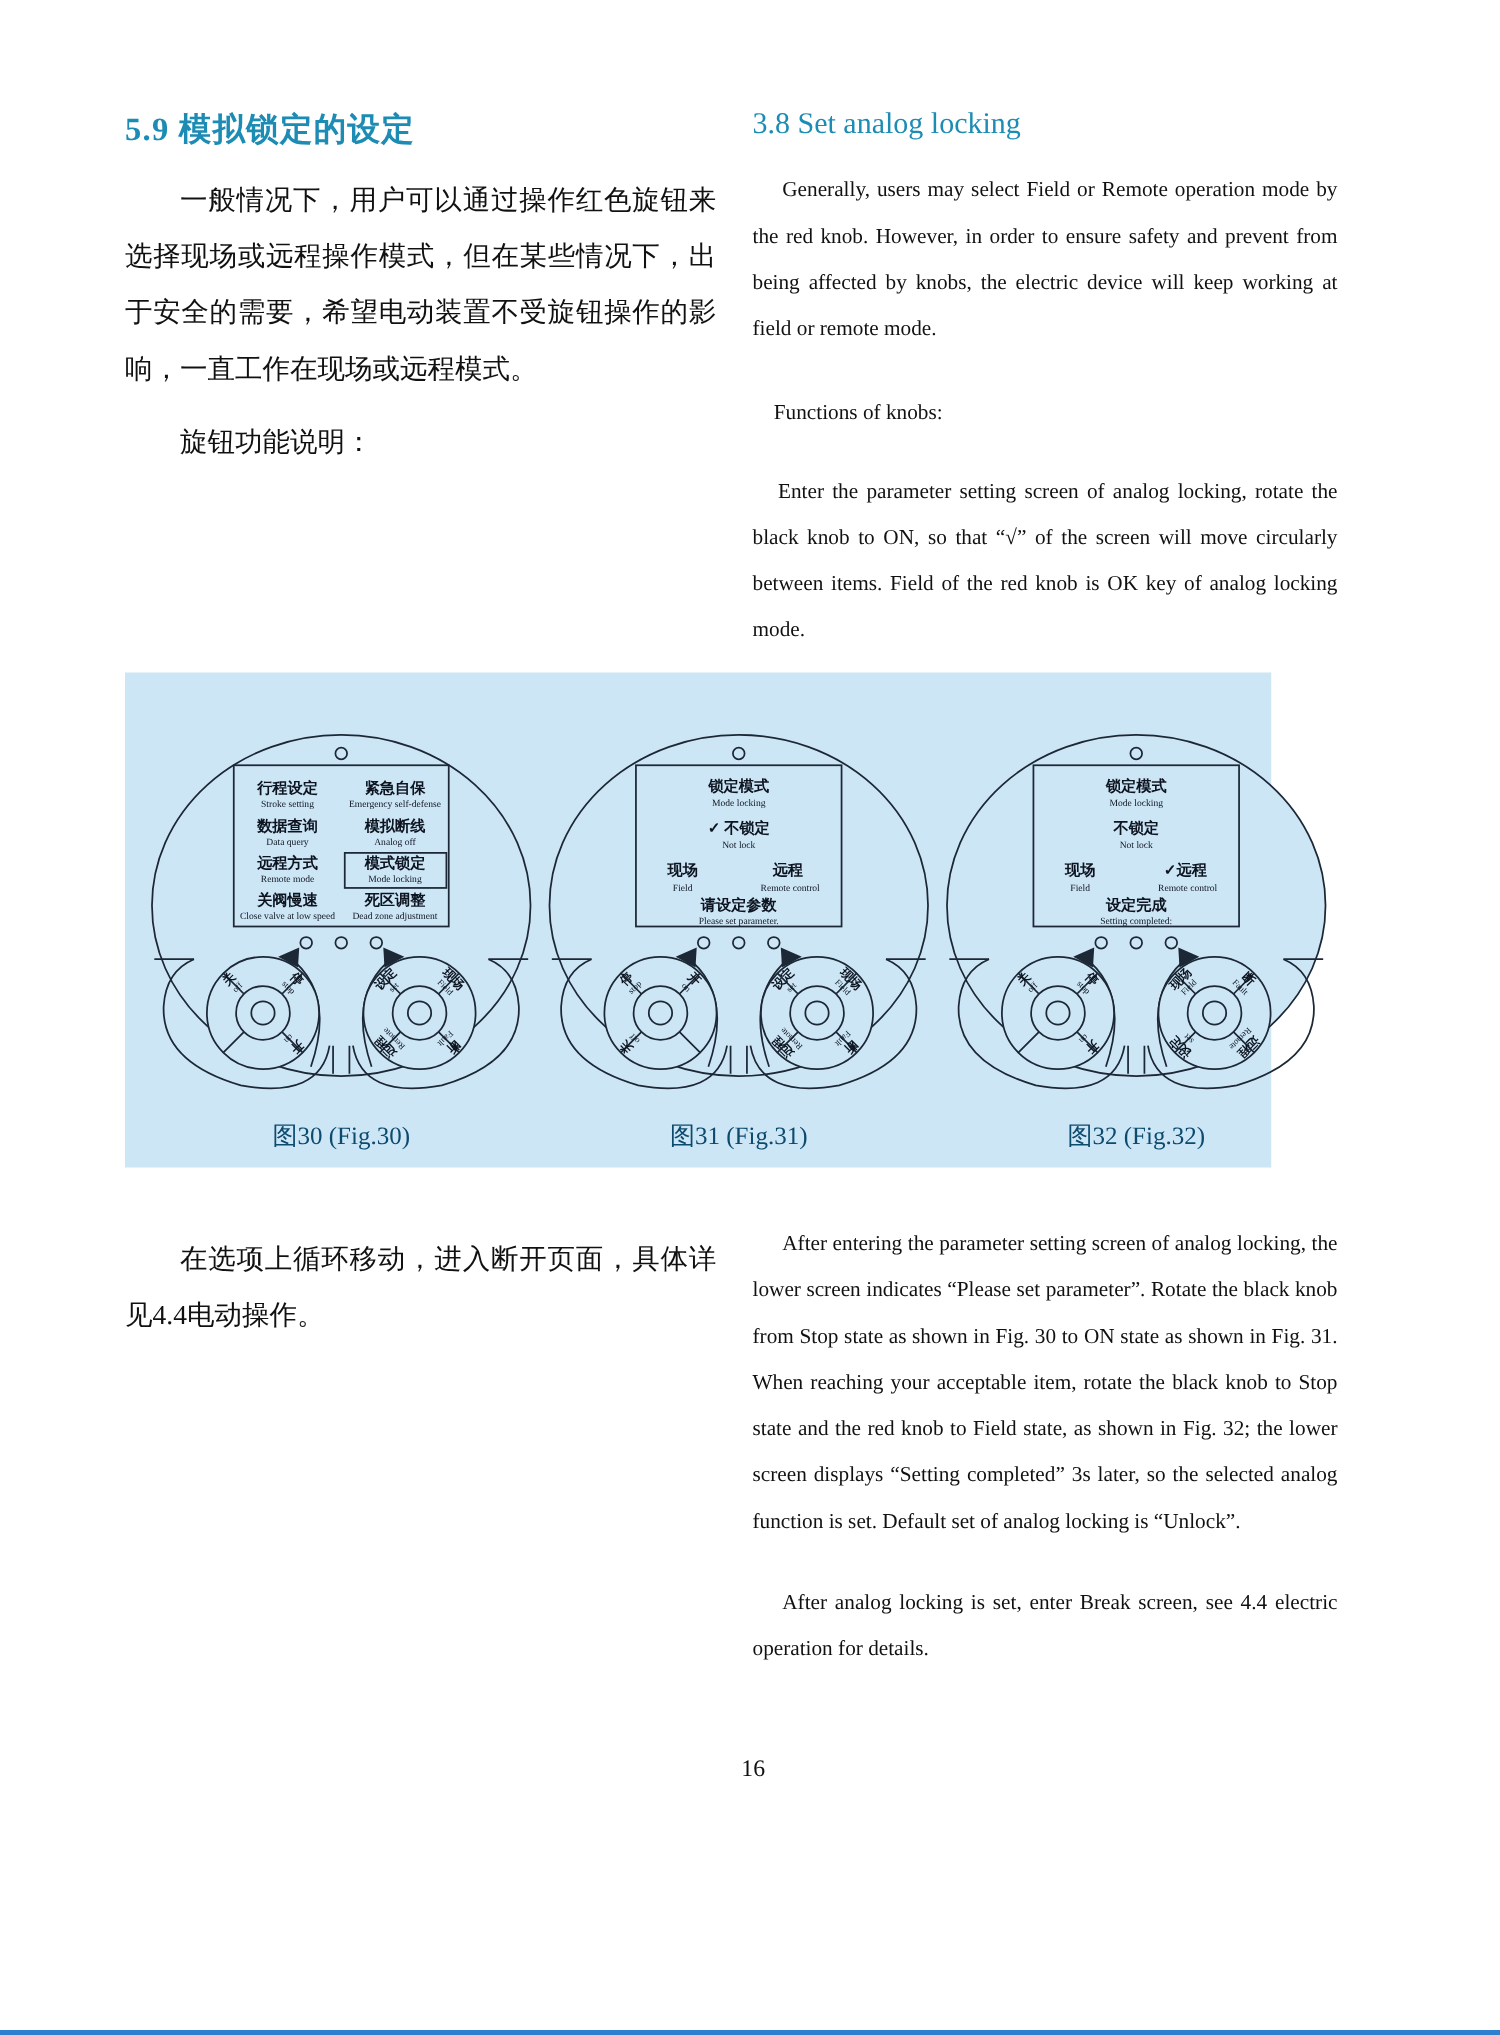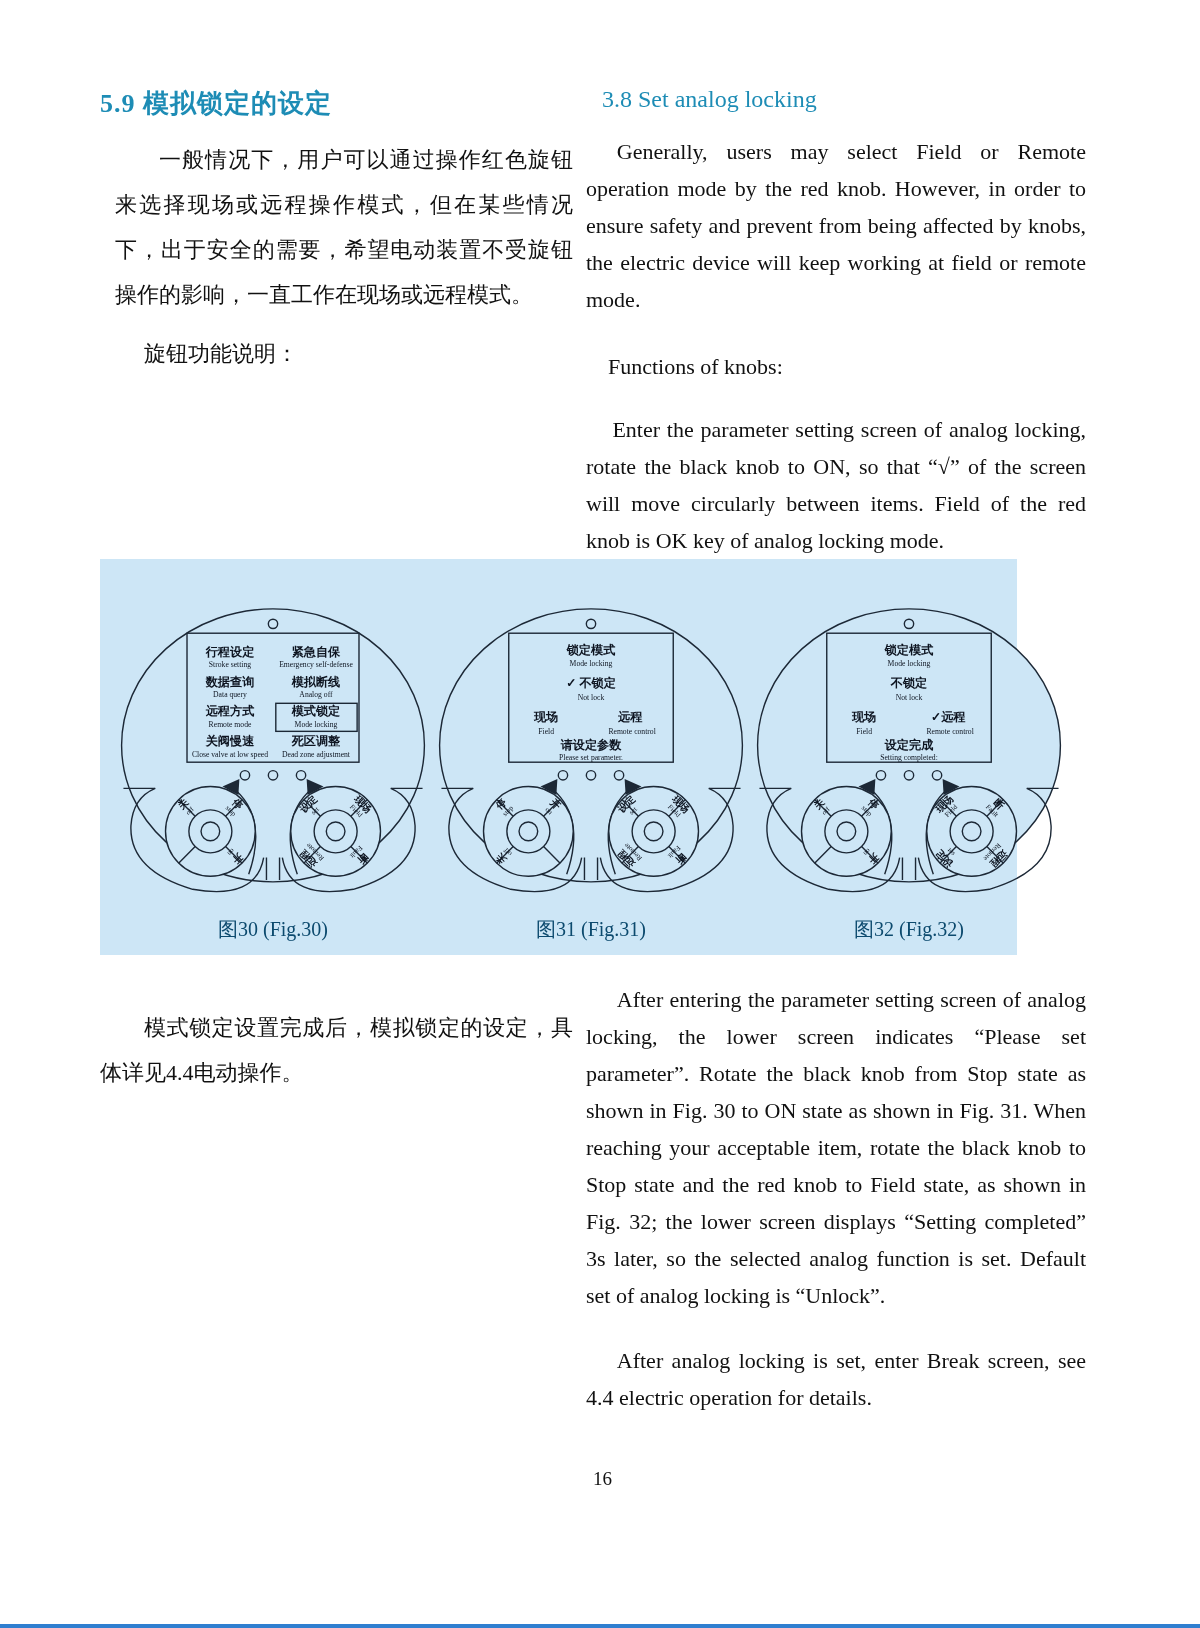--- a/index.html
+++ b/index.html
@@ -7,22 +7,22 @@
     width:1200px;height:1628px;background:#ffffff;position:relative;overflow:hidden;
     font-family:"Liberation Serif","DejaVu Serif",serif;color:#111;
   }
   .page{padding:86px 95px 0 100px;position:relative;}
   .cols{display:flex;gap:13px;}
   .col-left{width:473px;}
   .col-right{width:500px;}
   h2.cn-head{margin:0;font-size:26px;font-weight:bold;color:#1d8cb5;letter-spacing:1px;}
   h2.en-head{margin:0;font-size:24px;font-weight:normal;color:#1d8cb5;padding-left:16px;}
   .cn-body{font-size:22px;line-height:45px;text-align:justify;margin:0;}
-  .en-body{font-size:22px;line-height:37px;text-align:justify;margin:0;}
-  .p1{margin-top:16px;text-indent:2em;margin-left:15px;}
+  .en-body{font-size:17px;line-height:37px;text-align:justify;margin:16px;}
+  .p1{margin-top:16px;text-indent:2em;}
   .sub-cn{margin-top:14px;text-indent:2em;}
   .p2{margin-top:8px;text-indent:2em;}
   .ep1{margin-top:20px;text-indent:1.4em;}
   .esub{margin-top:30px;text-indent:1em;}
   .ep2{margin-top:26px;text-indent:1.2em;}
   .p3{text-indent:2em;}
   .p4{margin-top:24px;text-indent:2em;}
   .ep3{text-indent:1.4em;}
   .ep4{margin-top:28px;text-indent:1.4em;}
 
@@ -307,21 +307,21 @@
           </g>
         </svg>
         <div class="fig-caption">图32 (Fig.32)</div>
       </div>
 
     </div>
   </div>
 
   <div class="cols bottom">
     <div class="col-left">
-      <p class="cn-body p4">模式锁定设置完成后，模拟锁定的设定，具体详见4.4电动操作。</p>
+      <p class="cn-body p4">在选项上循环移动，进入断开页面，具体详见4.4电动操作。</p>
     </div>
     <div class="col-right">
       <p class="en-body ep3">After entering the parameter setting screen of analog locking, the lower screen indicates “Please set parameter”. Rotate the black knob from Stop state as shown in Fig. 30 to ON state as shown in Fig. 31. When reaching your acceptable item, rotate the black knob to Stop state and the red knob to Field state, as shown in Fig. 32; the lower screen displays “Setting completed” 3s later, so the selected analog function is set. Default set of analog locking is “Unlock”.</p>
       <p class="en-body ep4">After analog locking is set, enter Break screen, see 4.4 electric operation for details.</p>
     </div>
   </div>
 
   <div class="pageno">16</div>
 </div>
 

